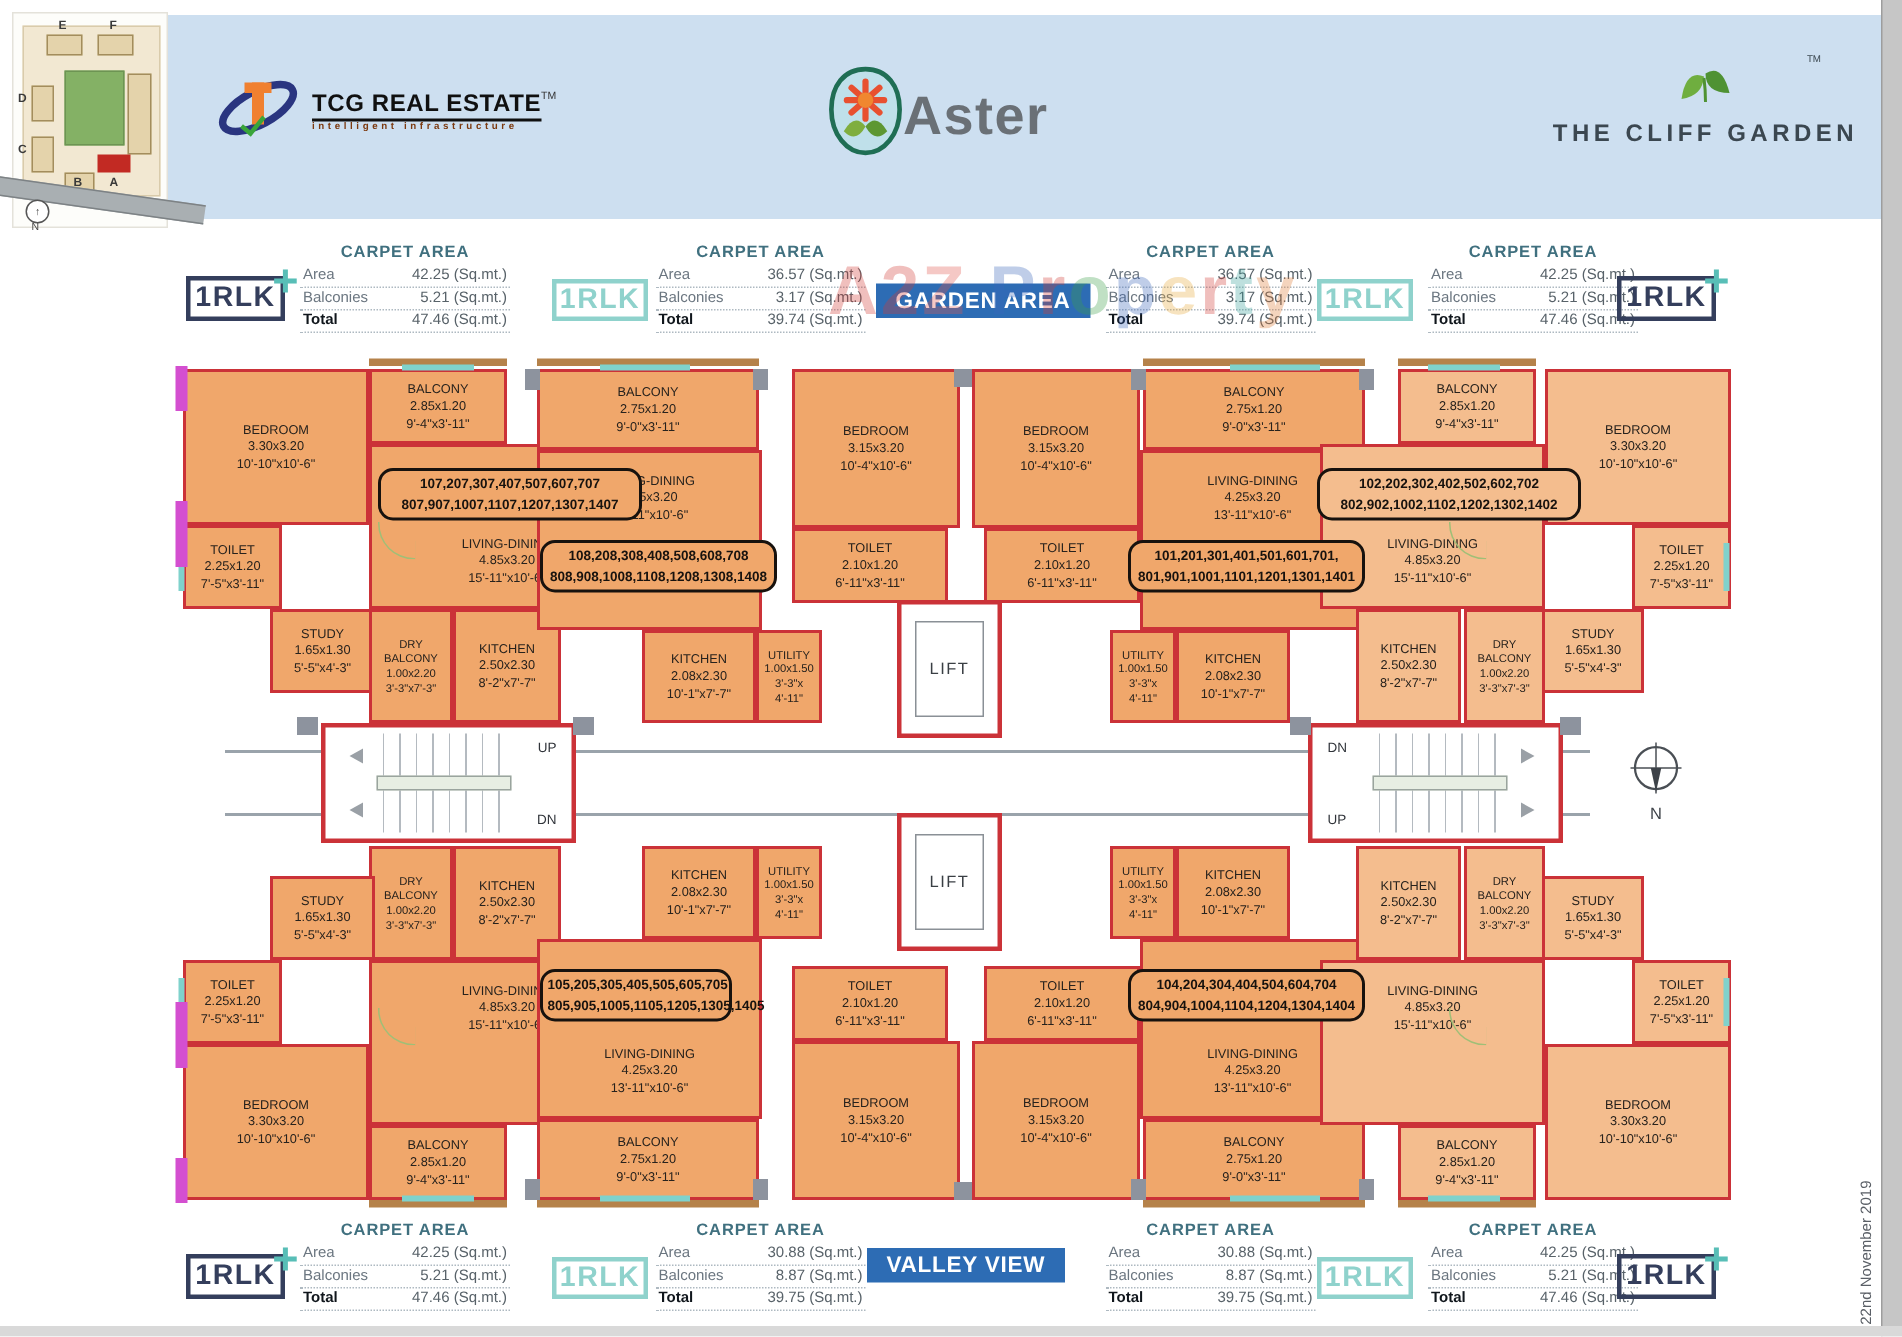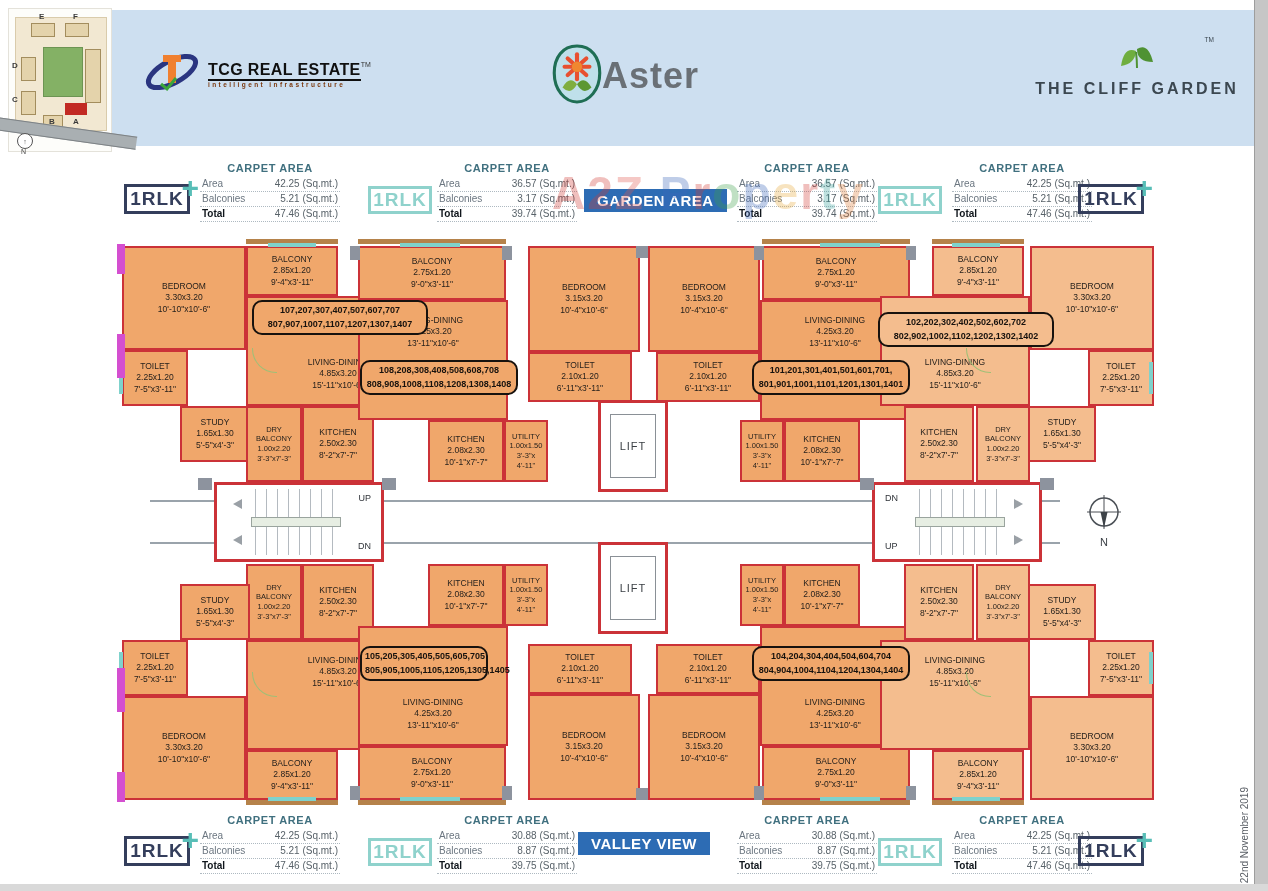--- a/index.html
+++ b/index.html
@@ -263,21 +263,21 @@
       <div>DRY</div>
       <div>BALCONY</div>
       <div>1.00x2.20</div>
       <div>3'-3"x7'-3"</div>
     </div>
   <div class="room" style="left:302px;top:406px;width:72px;height:76px">
       <div>KITCHEN</div>
       <div>2.50x2.30</div>
       <div>8'-2"x7'-7"</div>
     </div>
-  <div class="plate" style="left:252px;top:300px;width:176px">
+  <div class="plate" style="left:252px;top:312px;width:176px">
       <div>107,207,307,407,507,607,707</div>
       <div>807,907,1007,1107,1207,1307,1407</div>
     </div>
 
   <div class="room" style="left:358px;top:246px;width:148px;height:54px">
       <div>BALCONY</div>
       <div>2.75x1.20</div>
       <div>9'-0"x3'-11"</div>
     </div>
   <div class="room pb56" style="left:358px;top:300px;width:150px;height:120px">

